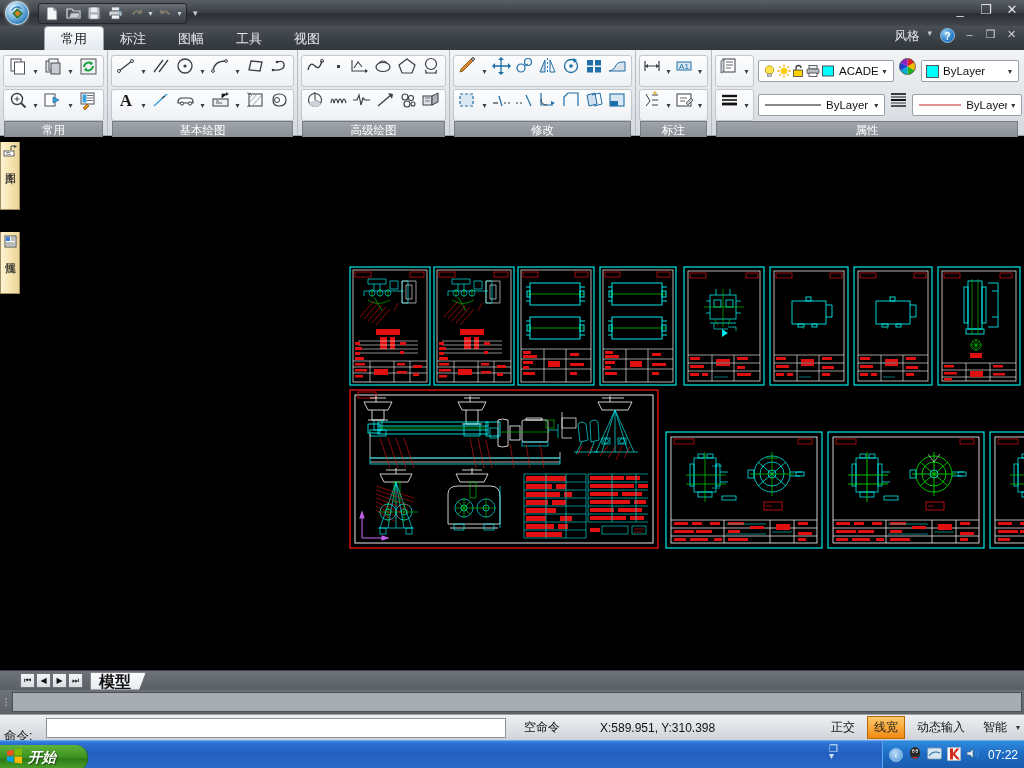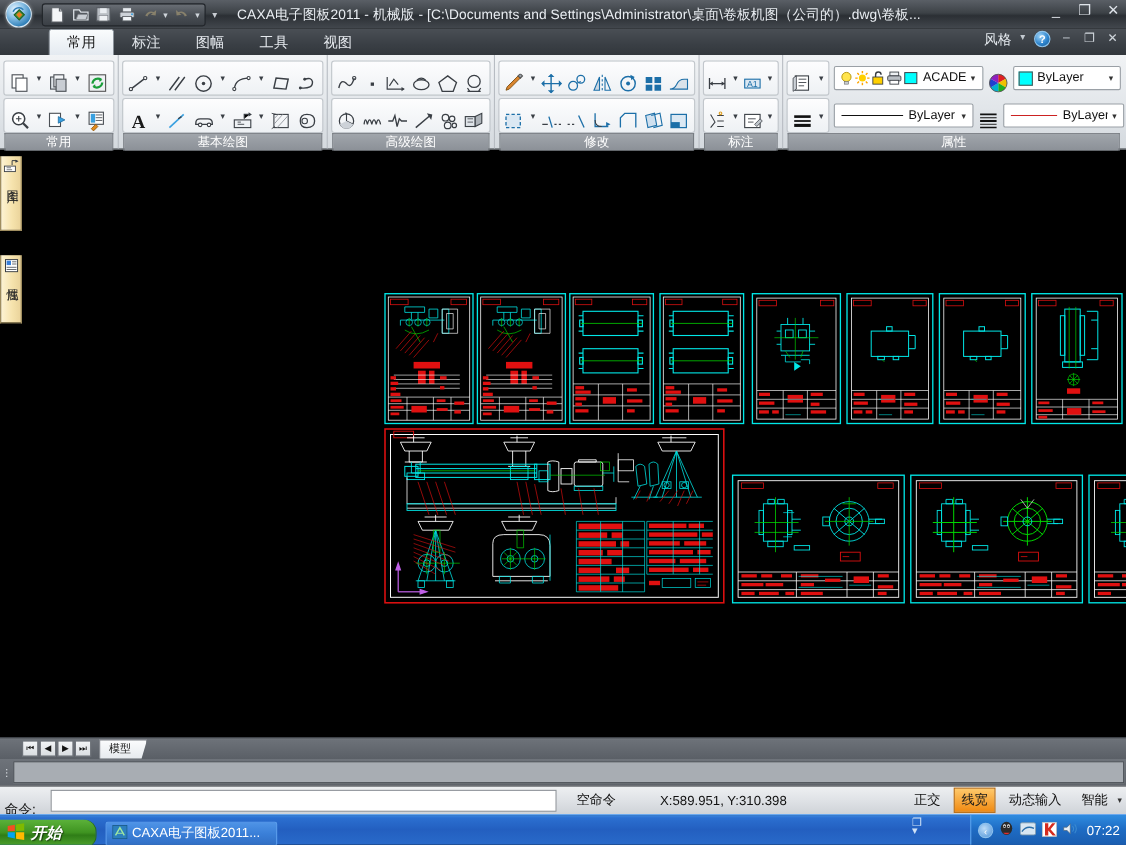--- a/index.html
+++ b/index.html
@@ -111,21 +111,21 @@
     margin: 0 1px;
   }
   .grp {
     display: flex; align-items: center;
     border: 1px solid #c2c7cc; border-radius: 3px;
     background: linear-gradient(180deg,#fdfdfe 0%,#eef1f4 100%);
     height: 32px; padding: 0 2px; gap: 0px;
   }
   .btn {
     width: 24px; height: 28px;
-    display:flex; align-items:flex-end; justify-content:center;
+    display:flex; align-items:flex-start; justify-content:center;
     border-radius: 2px;
   }
   .btn.wide { width: 28px; }
   .caret { width: 11px; height: 28px; display:flex;align-items:center;justify-content:center; color:#3a3f45; font-size:8px;}
 
   
   .combo {
     height: 22px; border: 1px solid #9aa0a6; background:#fff;
     display:flex; align-items:center; padding:0 2px; border-radius:2px;
     font-size:11.5px; color:#111;
@@ -174,23 +174,24 @@
     background: linear-gradient(180deg,#f2f4f6 0%,#d9dde1 100%);
     border:1px solid #6e737a;
     display:flex;align-items:center;justify-content:center;
     font-size:8px; color:#111;
   }
   .modeltab {
     margin-left: 6px; height: 18px; line-height:17px;
     padding: 0 10px 0 8px;
     background: linear-gradient(180deg,#fbfcfd 0%,#e6eaee 100%);
     border:1px solid #85898f; border-bottom:none;
-    font-size:10px; color:#111;
+    font-size:16px; color:#111;
     clip-path: polygon(0 0, 100% 0, 88% 100%, 0 100%);
     padding-right:14px;
+    font-weight:bold;
   }
 
   
   .cmdarea {
     position:absolute; left:0; top:690px; width:1024px; height:24px;
     background: linear-gradient(180deg,#6e737a 0%,#5e636a 100%);
     display:flex; align-items:center;
   }
   .cmd-handle { width:12px; color:#dfe3e8; font-size:9px; text-align:center; line-height:24px;}
   .cmd-input {
@@ -310,21 +311,20 @@
       <div class="qsep">▾</div>
       <div class="qitem">
         <svg width="15" height="14" viewBox="0 0 15 14">
             <path d="M12 8 Q9 3 4 5 L2 3 L2.5 8 L7 7.5 L5 6 Q8.5 5 10 9 Z" fill="#9b9071" opacity=".75"></path>
           </svg>
       </div>
       <div class="qsep">▾</div>
     </div>
     <div class="qat-caret">▾</div>
 
-    <div class="title-text">CAXA电子图板2011 - 机械版 - [C:\Documents and Settings\Administrator\桌面\卷板机图（公司的）.dwg\卷板...</div>
 
     <div class="win-ctrl">
       <span>_</span>
       <span>❐</span>
       <span>✕</span>
     </div>
   </div>
 
   <div class="tabbar">
     <div class="tabs">
@@ -1560,30 +1560,20 @@
           <path d="M1 3 L7.5 1.8 L7.5 7.4 L1 7.6z" fill="#f25022"></path>
           <path d="M8.6 1.6 L16 0.4 L16 7.3 L8.6 7.4z" fill="#7fba00"></path>
           <path d="M1 8.5 L7.5 8.6 L7.5 14.2 L1 13z" fill="#00a4ef"></path>
           <path d="M8.6 8.6 L16 8.7 L16 15.6 L8.6 14.4z" fill="#ffb900"></path>
         </svg>
       </span>
       <span class="txt">开始</span>
     </div>
 
 
-    <div class="taskitem">
-      <span>
-        <svg width="14" height="13" viewBox="0 0 14 13">
-            <rect x="0.5" y="0.5" width="13" height="12" fill="#2c7fbd" stroke="#16557f" stroke-width=".7"></rect>
-            <path d="M3 9.5 L7 2.5 L11 9.5" fill="none" stroke="#9fe8a0" stroke-width="1.3"></path>
-            <path d="M4.5 7.5h5" stroke="#9fe8a0" stroke-width="1"></path>
-          </svg>
-      </span>
-      <span>CAXA电子图板2011...</span>
-    </div>
 
     <div class="qgrip">
       <div style="line-height:7px">❐</div>
         <div style="line-height:7px">▾</div>
     </div>
 
     <div class="tray">
       <span class="arrowb">‹</span>
       <span>
         <svg width="14" height="15" viewBox="0 0 14 15">

